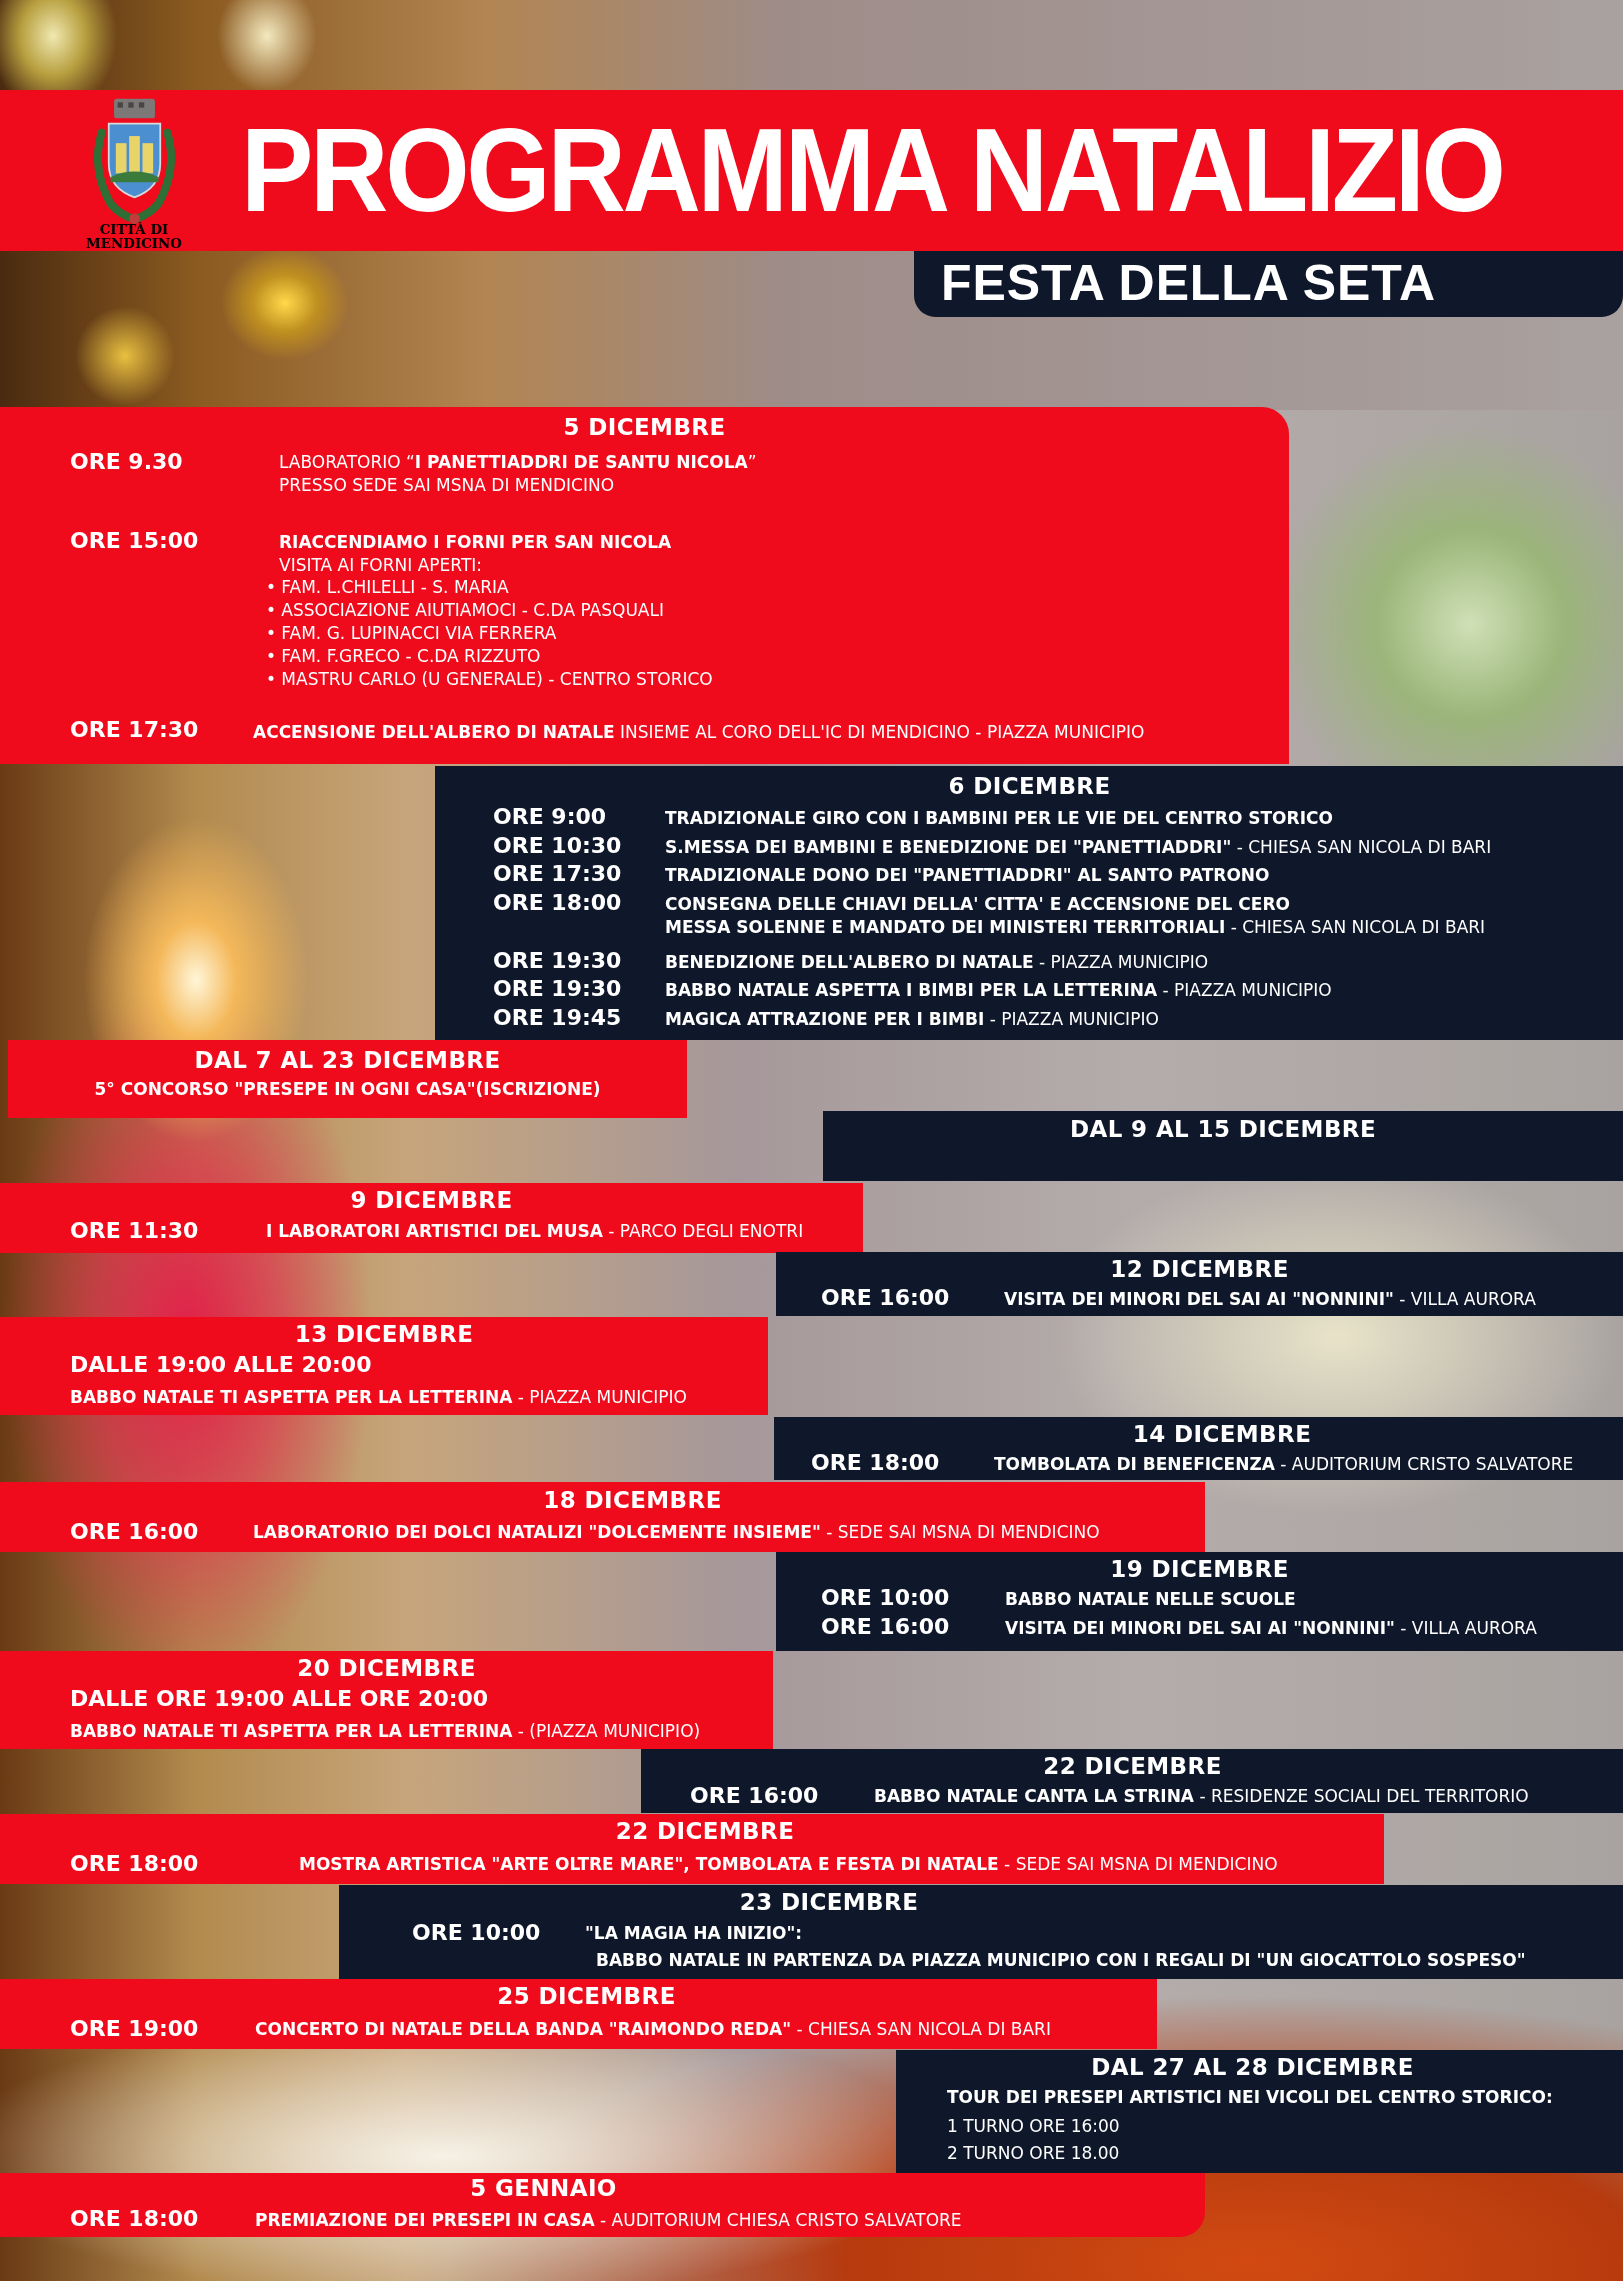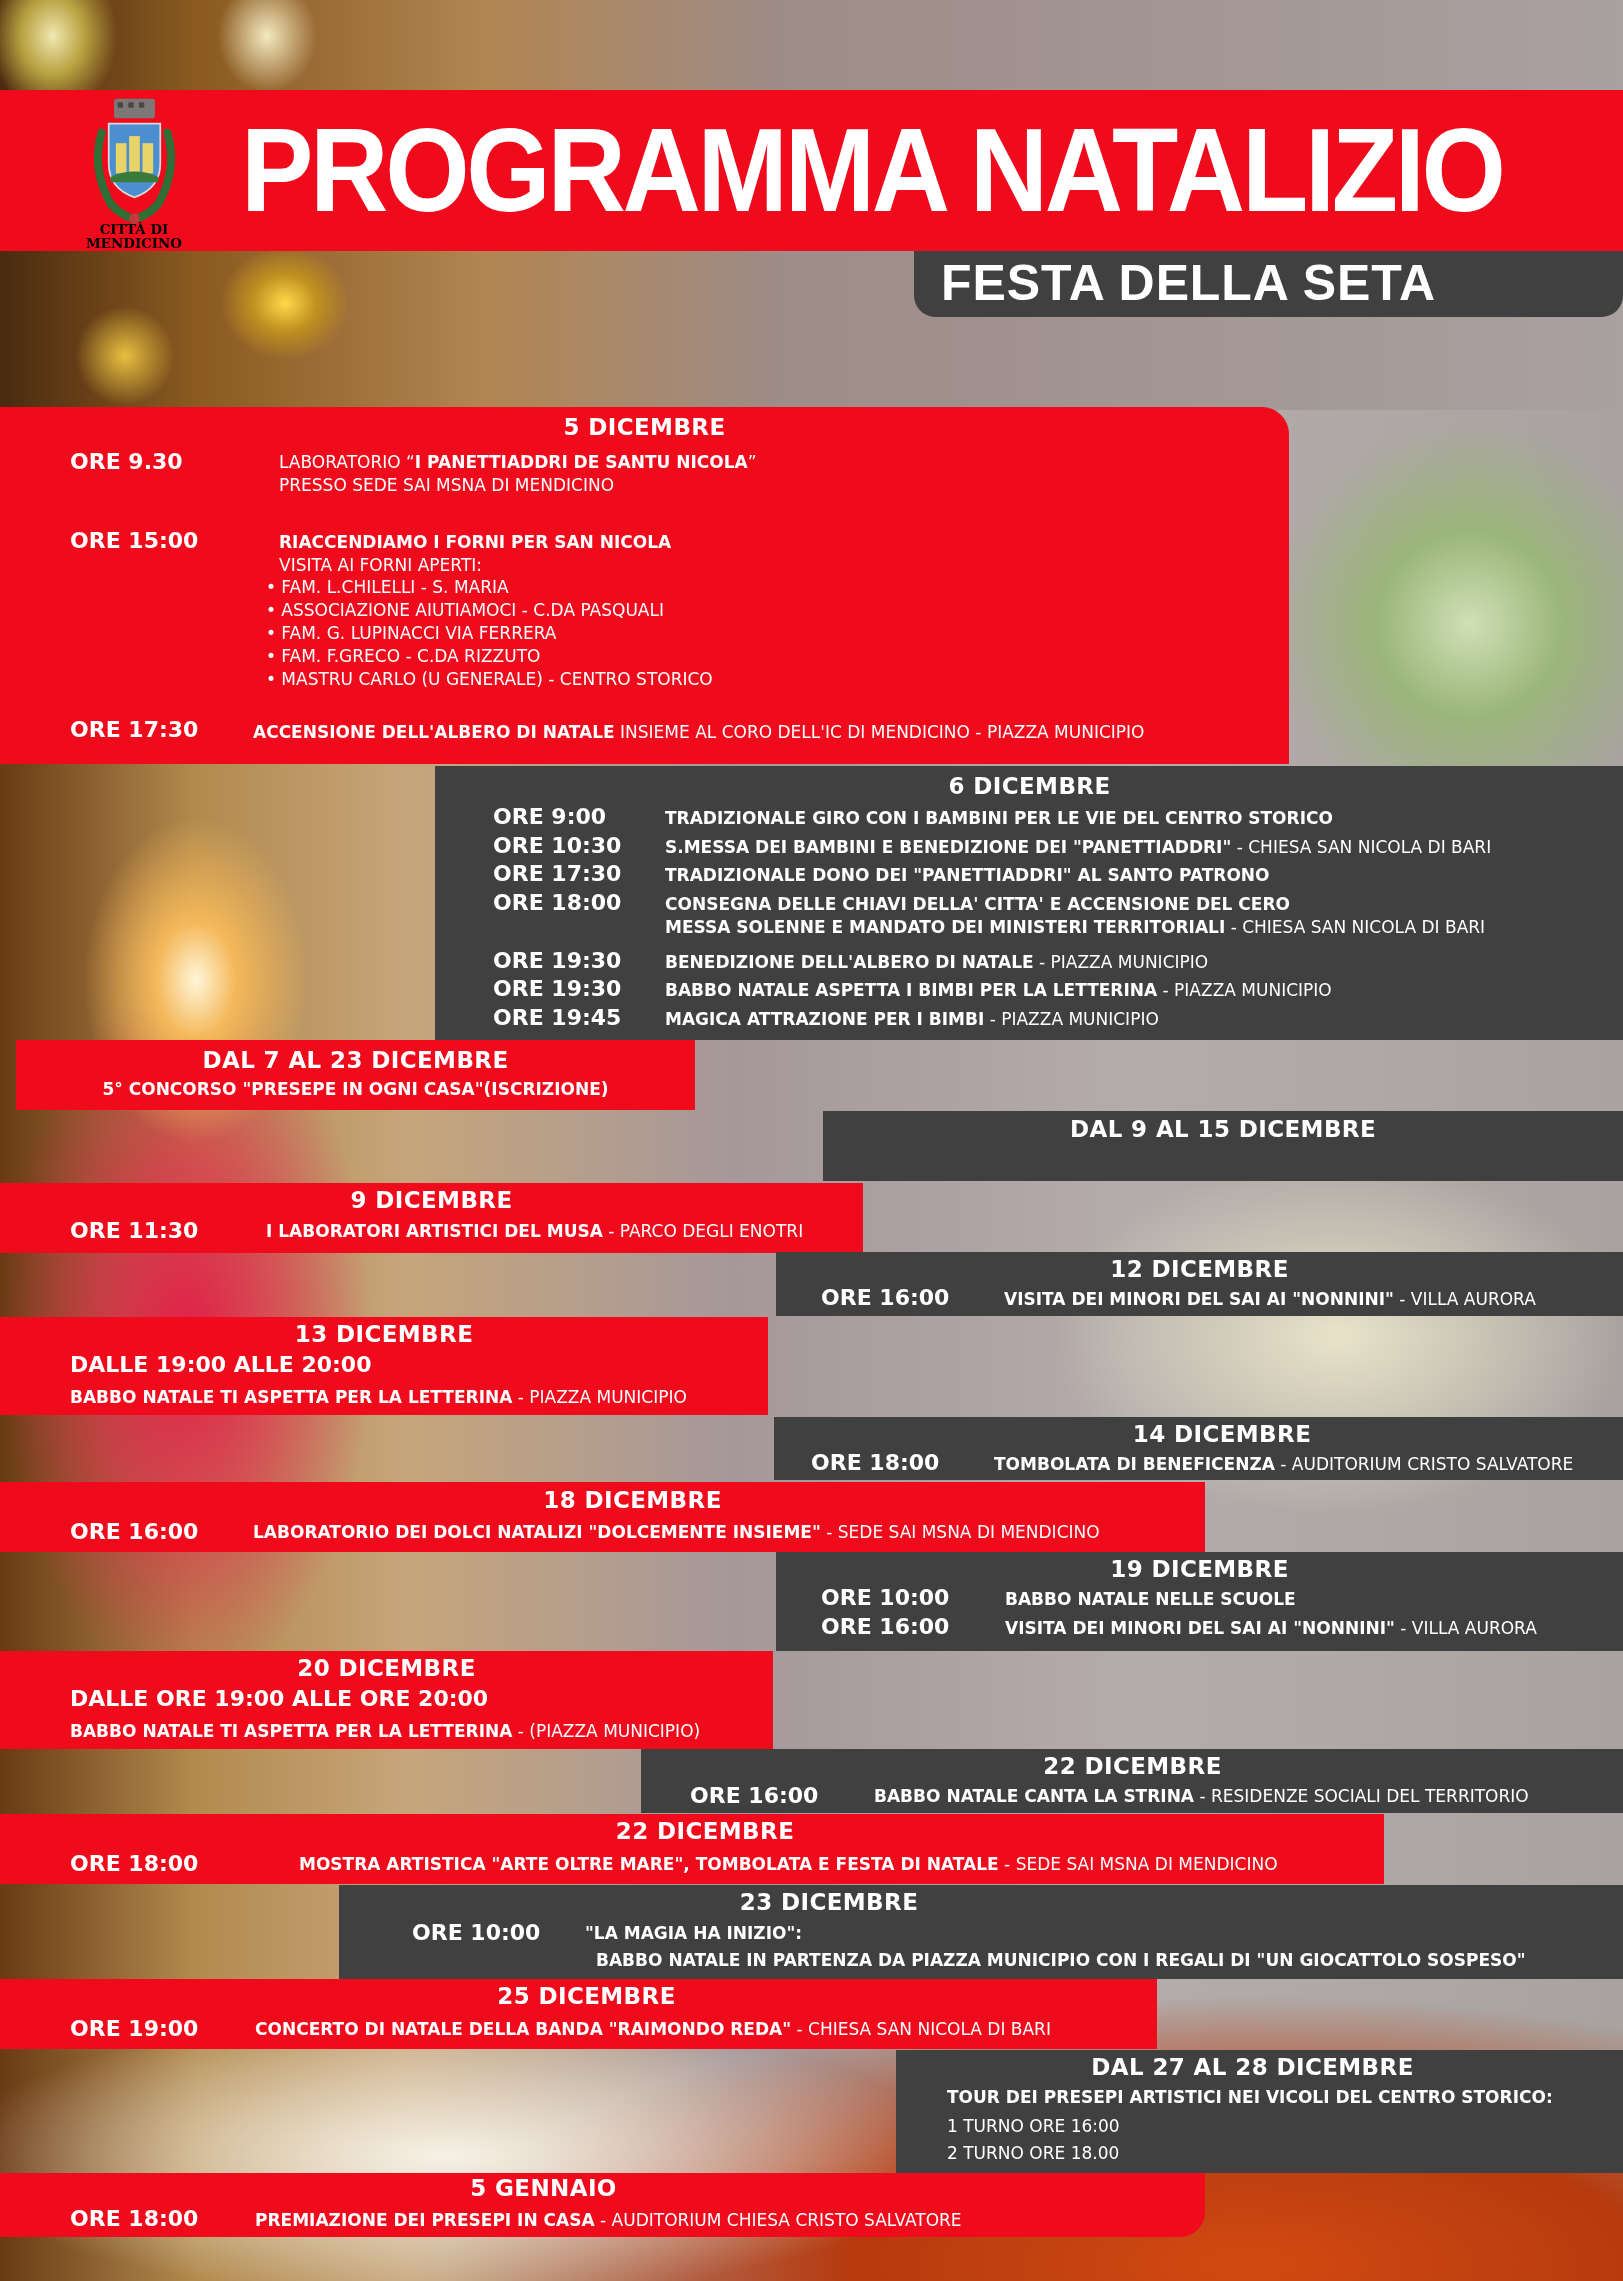--- a/index.html
+++ b/index.html
@@ -21,21 +21,21 @@
     position:absolute; left:0; top:0; width:1624px; height:410px;
     background:
       radial-gradient(ellipse 80px 98px at 53px 36px, #f0e8b0 0%, #b8a040 40%, rgba(120,80,20,0) 80%),
       radial-gradient(ellipse 62px 71px at 267px 36px, #f3e9bf 0%, rgba(160,120,50,0) 80%),
       radial-gradient(ellipse 80px 71px at 285px 303px, #ffd94a 0%, #c09020 40%, rgba(120,80,20,0) 80%),
       radial-gradient(ellipse 62px 62px at 125px 356px, #e8c040 0%, rgba(120,90,30,0) 80%),
       linear-gradient(90deg, #4a2a10 0%, #8a5a20 12%, #b28552 30%, #9e8c88 48%, #a9a1a0 100%);
   }
   .band { position:absolute; color:#fff; }
   .red { background:#ef0a1c; }
-  .green { background:#404040; }
+  .green { background:#0f172a; }
 
   
   .header-band { left:0; top:90px; width:1624px; height:161px; }
   .crest { position:absolute; left:82px; top:7.1px; width:105px; height:151px; }
   .crest-text { position:absolute; left:75px; top:132px; width:118px; text-align:center;
     font-family:"DejaVu Serif","Liberation Serif",serif; font-weight:bold; font-size:13.4px; line-height:14.3px; color:#000000; }
   .main-title { position:absolute; left:241px; top:18px; font-family:"Liberation Sans","DejaVu Sans",sans-serif;
     font-weight:bold; font-size:118px; line-height:125px; letter-spacing:-3.6px; white-space:nowrap; transform:scaleX(0.92); transform-origin:left; }
   .sub-band { left:914px; top:251px; width:709px; height:66px; border-radius:0 0 21.4px 21.4px; }
   .sub-title { position:absolute; left:27px; top:5.3px; font-family:"Liberation Sans","DejaVu Sans",sans-serif;
@@ -140,21 +140,21 @@
       <span class="time" style="width:172px;">ORE 19:30</span>
       <span class="ev"><b>BABBO NATALE ASPETTA I BIMBI PER LA LETTERINA</b><span class="loc"> - PIAZZA MUNICIPIO</span></span>
     </div>
     <div class="row" style="left:58px; top:238px;">
       <span class="time" style="width:172px;">ORE 19:45</span>
       <span class="ev"><b>MAGICA ATTRAZIONE PER I BIMBI</b><span class="loc"> - PIAZZA MUNICIPIO</span></span>
     </div>
   </div>
 </div>
 
-<div class="band red" style="left:16px; top:1040px; width:679px; height:70px;">
+<div class="band red" style="left:8px; top:1040px; width:679px; height:78px;">
   <div class="center date" style="top:7.1px;">DAL 7 AL 23 DICEMBRE</div>
   <div class="center ev" style="top:39px;"><b>5° CONCORSO "PRESEPE IN OGNI CASA"(ISCRIZIONE)</b></div>
 </div>
 
 <div class="band green" style="left:823px; top:1111px; width:800px; height:70px;">
   <div class="center date" style="top:5.3px;">DAL 9 AL 15 DICEMBRE</div>
 </div>
 
 <div class="band red" style="left:0; top:1183px; width:863px; height:70px;">
   <div class="center date" style="top:3.6px;">9 DICEMBRE</div>

